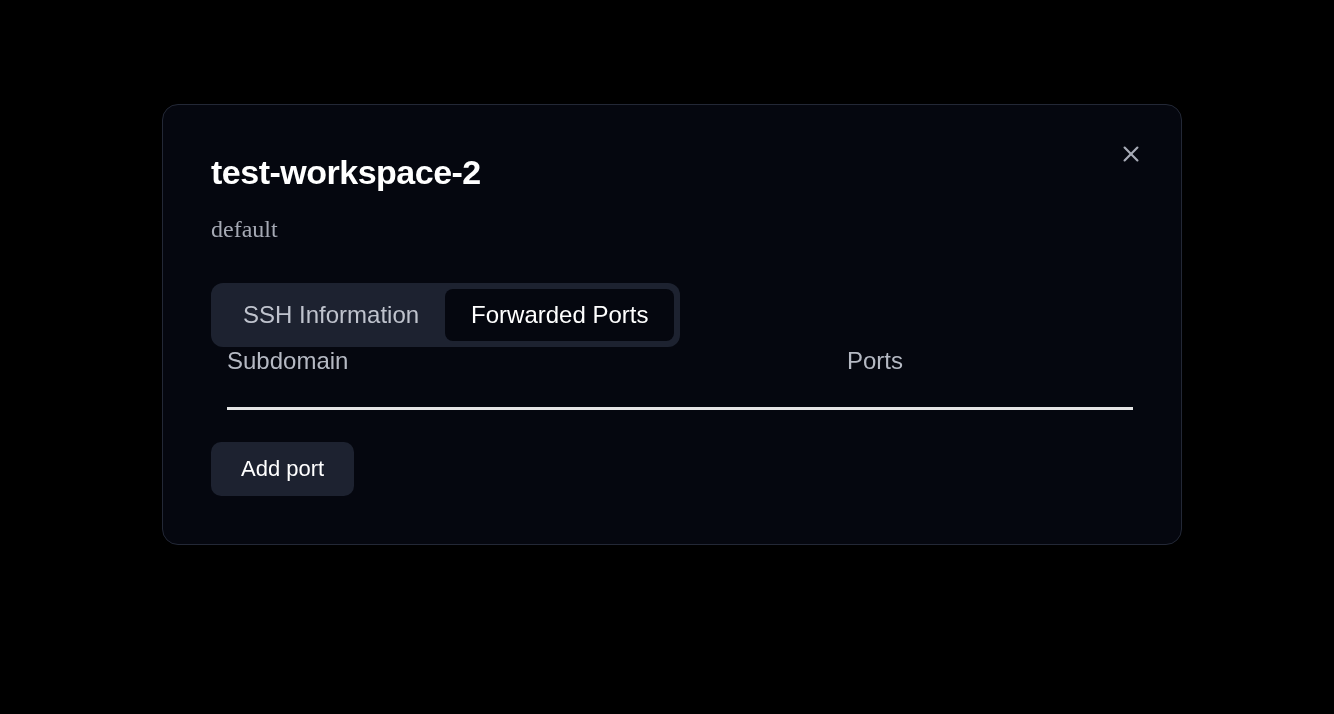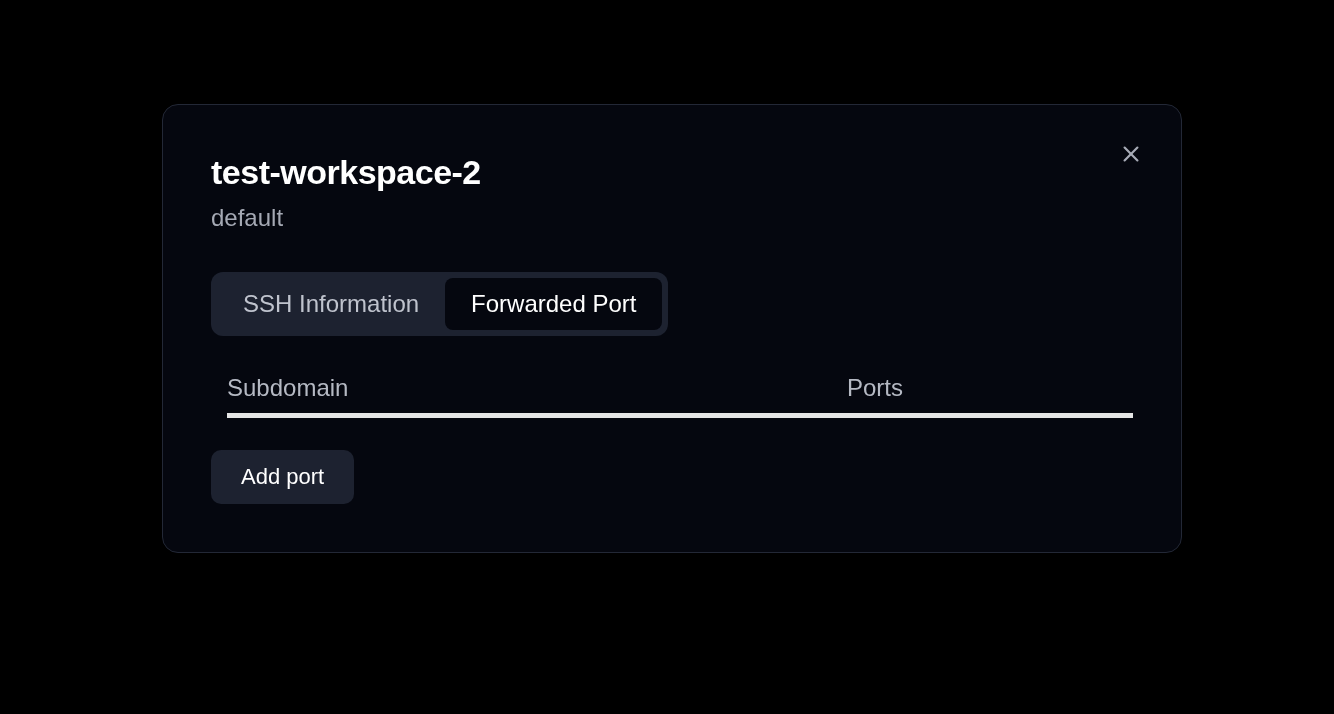--- a/index.html
+++ b/index.html
@@ -39,50 +39,50 @@
       color: #ffffff;
       font-size: 34px;
       font-weight: 700;
       letter-spacing: -0.5px;
       margin-bottom: 8px;
     }
     .subtitle {
       color: #a5a9b4;
       font-size: 24px;
       font-weight: 400;
-      margin-top: 12px;
+      margin-top: 24px;
       margin-bottom: 40px;
+      font-family: Liberation Serif, serif;
     }
     .tabs {
       display: inline-flex;
       background: #1d2230;
       padding: 6px;
       border-radius: 12px;
-      margin-bottom: 38px;
     }
     .tab {
       border: none;
       background: transparent;
       color: #bfc3cd;
       font-size: 24px;
       font-weight: 400;
       padding: 12px 26px;
       border-radius: 8px;
       cursor: pointer;
       white-space: nowrap;
     }
     .tab.active {
       background: #05070f;
       color: #ffffff;
       font-weight: 500;
     }
     .table-head {
       display: flex;
-      padding-bottom: 11px;
-      border-bottom: 5px solid #e5e5e5;
+      padding-bottom: 32px;
+      border-bottom: 3px solid #e5e5e5;
       margin-bottom: 32px;
       margin-left: 16px;
     }
     .col-subdomain {
       flex: 0 0 620px;
       color: #b5b9c3;
       font-size: 24px;
     }
     .col-port {
       color: #b5b9c3;
@@ -110,21 +110,21 @@
         <line x1="19" y1="5" x2="5" y2="19"></line>
       </svg>
     </span>
   </button>
 
   <h1 class="title">test-workspace-2</h1>
   <div class="subtitle">default</div>
 
   <div class="tabs">
     <button class="tab">SSH Information</button>
-    <button class="tab active">Forwarded Port</button>
+    <button class="tab active">Forwarded Ports</button>
   </div>
 
   <div class="table-head">
     <div class="col-subdomain">Subdomain</div>
     <div class="col-port">Ports</div>
   </div>
 
   <button class="add-port-btn">Add port</button>
 
 </div>

